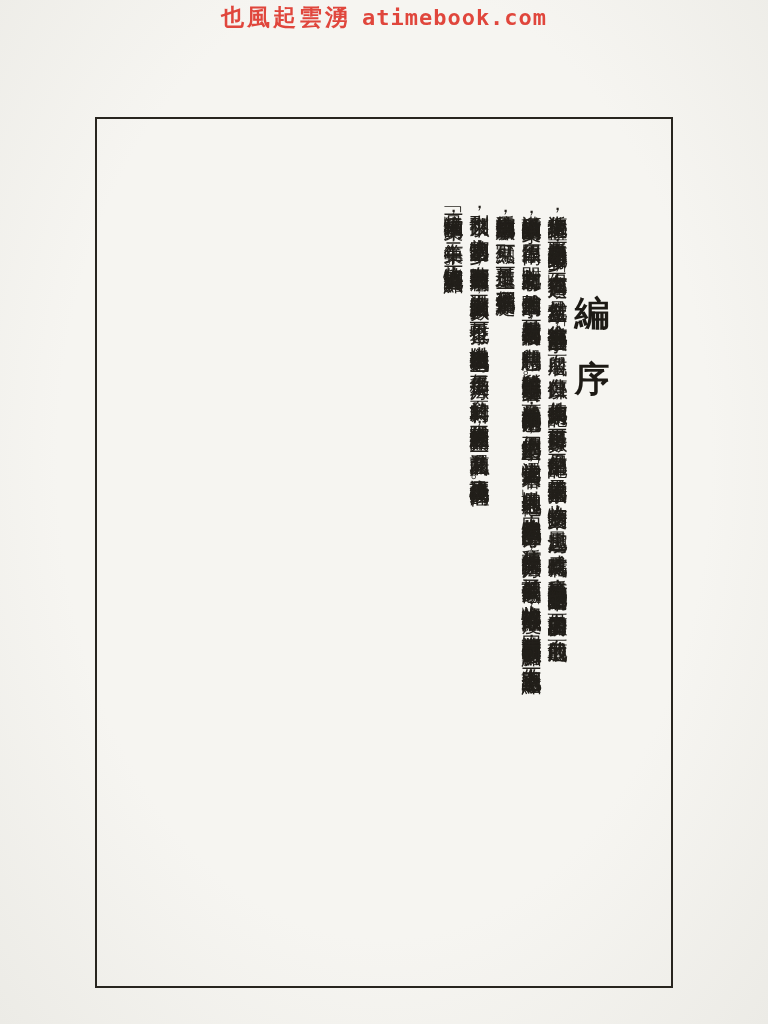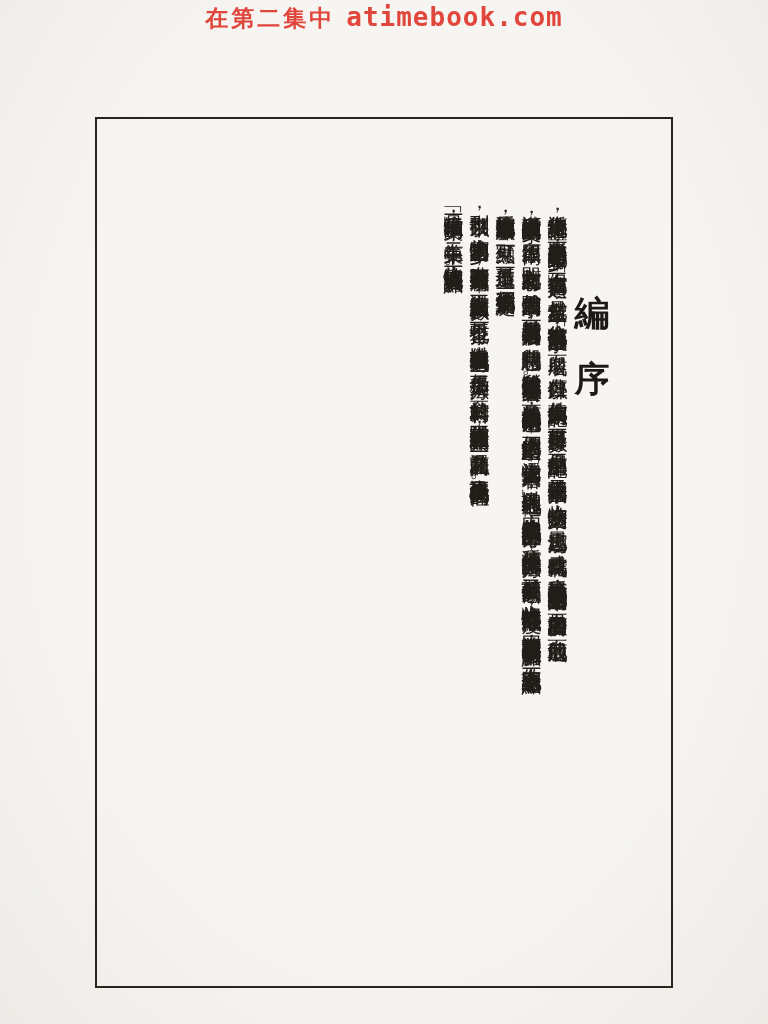--- a/index.html
+++ b/index.html
@@ -23,21 +23,21 @@
     transform: translateX(-50%);
     white-space: nowrap;
     color: #e0463c;
     font-family: "DejaVu Sans", "Liberation Sans", sans-serif;
     font-weight: bold;
     font-size: 23px;
     letter-spacing: 3px;
   }
   .watermark .wm-en {
     font-family: "DejaVu Sans Mono", "Liberation Mono", monospace;
-    font-size: 26px;
+    font-size: 22px;
     letter-spacing: 1px;
   }
 
   .page-frame {
     position: absolute;
     left: 95px;
     top: 117px;
     width: 578px;
     height: 871px;
     border: 2px solid #28251f;
@@ -73,21 +73,21 @@
     text-indent: 2em;
     color: #221f1a;
   }
 </style>
 </head>
 <body>
 
 <div class="scan-page">
 
   <div class="watermark">
-    <span class="wm-cn">在第二集中</span>
+    <span class="wm-cn">也風起雲湧</span>
     <span> </span>
     <span class="wm-en">atimebook.com</span>
   </div>
 
   <div class="page-frame">
     <div class="vertical-content">
 
       <h1 class="page-title">編序</h1>
 
       <p class="para">近十年來傳記文學獨盛，西洋出版界所出的傳記文學不知有多少，不但名人在寫「自傳」之類，就是無名作家，也往往有寫一部類乎「自傳」的故事，而一舉成名。在自傳以外，其他由作家來寫的傳記，更是多得不可勝數。不但是整部的傳記，就是零篇的人物素描，人物特寫一類的文章，也風起雲湧，成爲一時寫作風氣。這種風氣並不是作家和新聞記者無端創造出來的，而是由於讀者的需要，而自然地蔚成的。</p>

